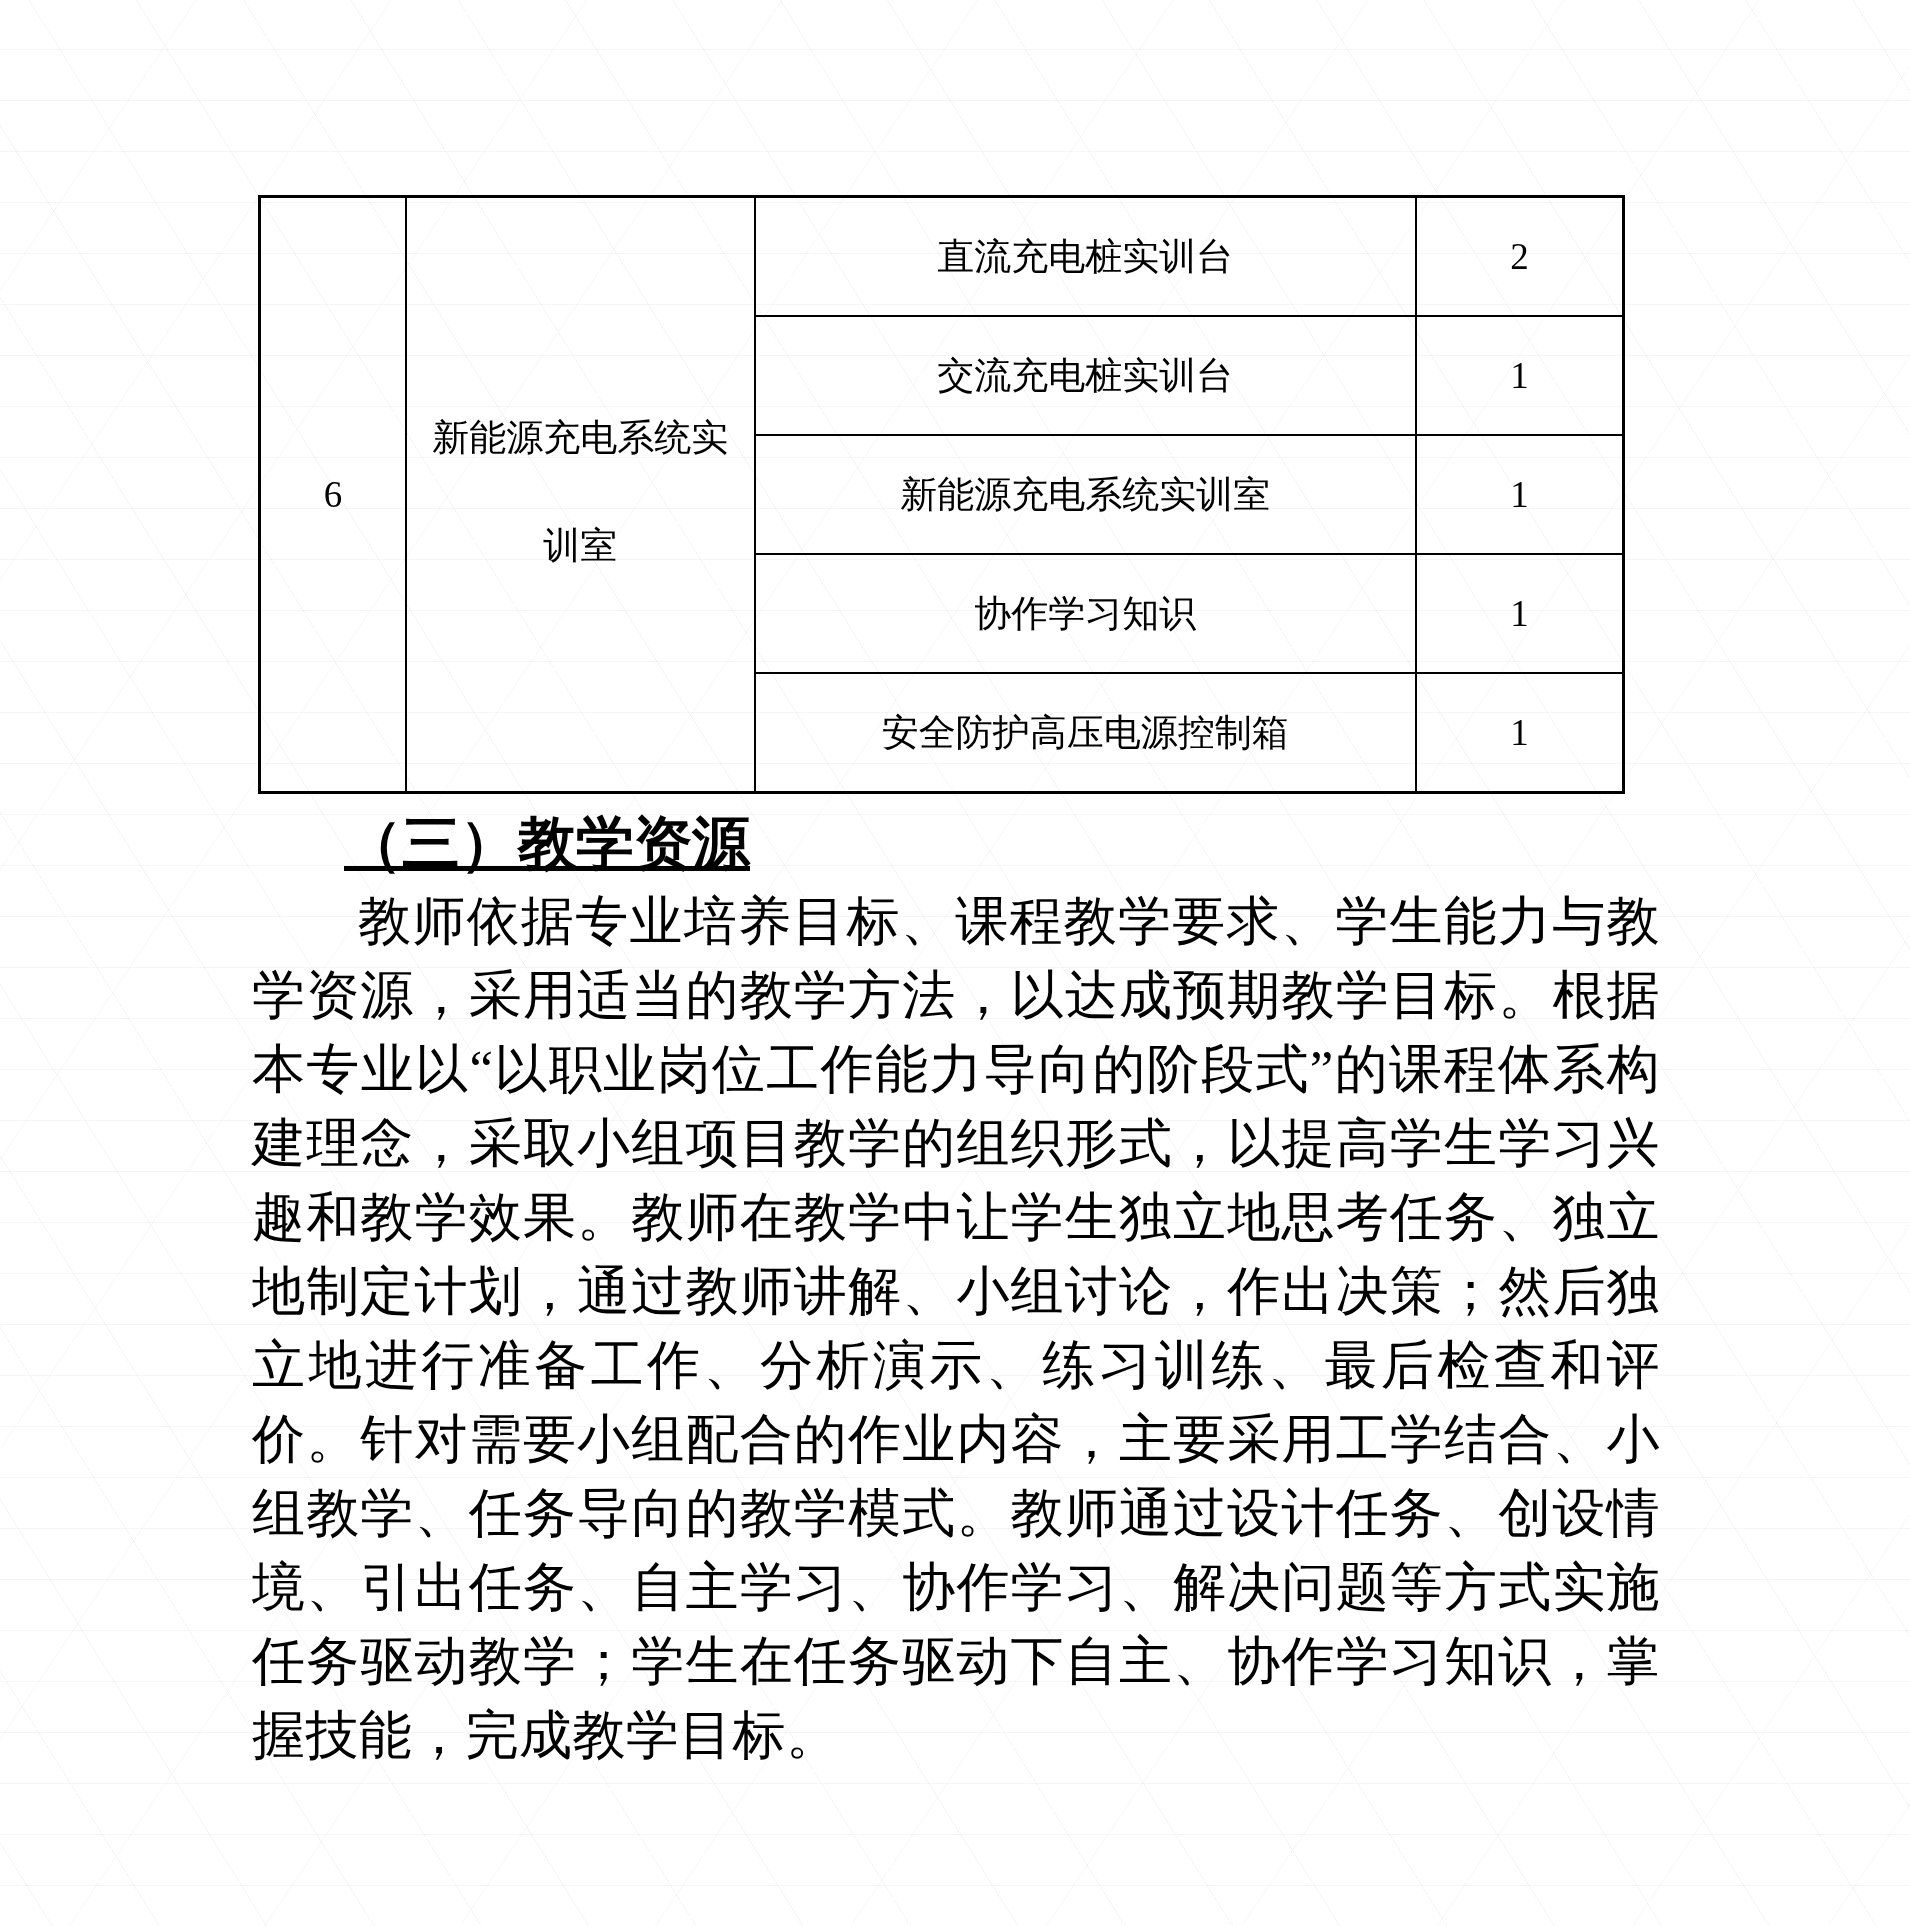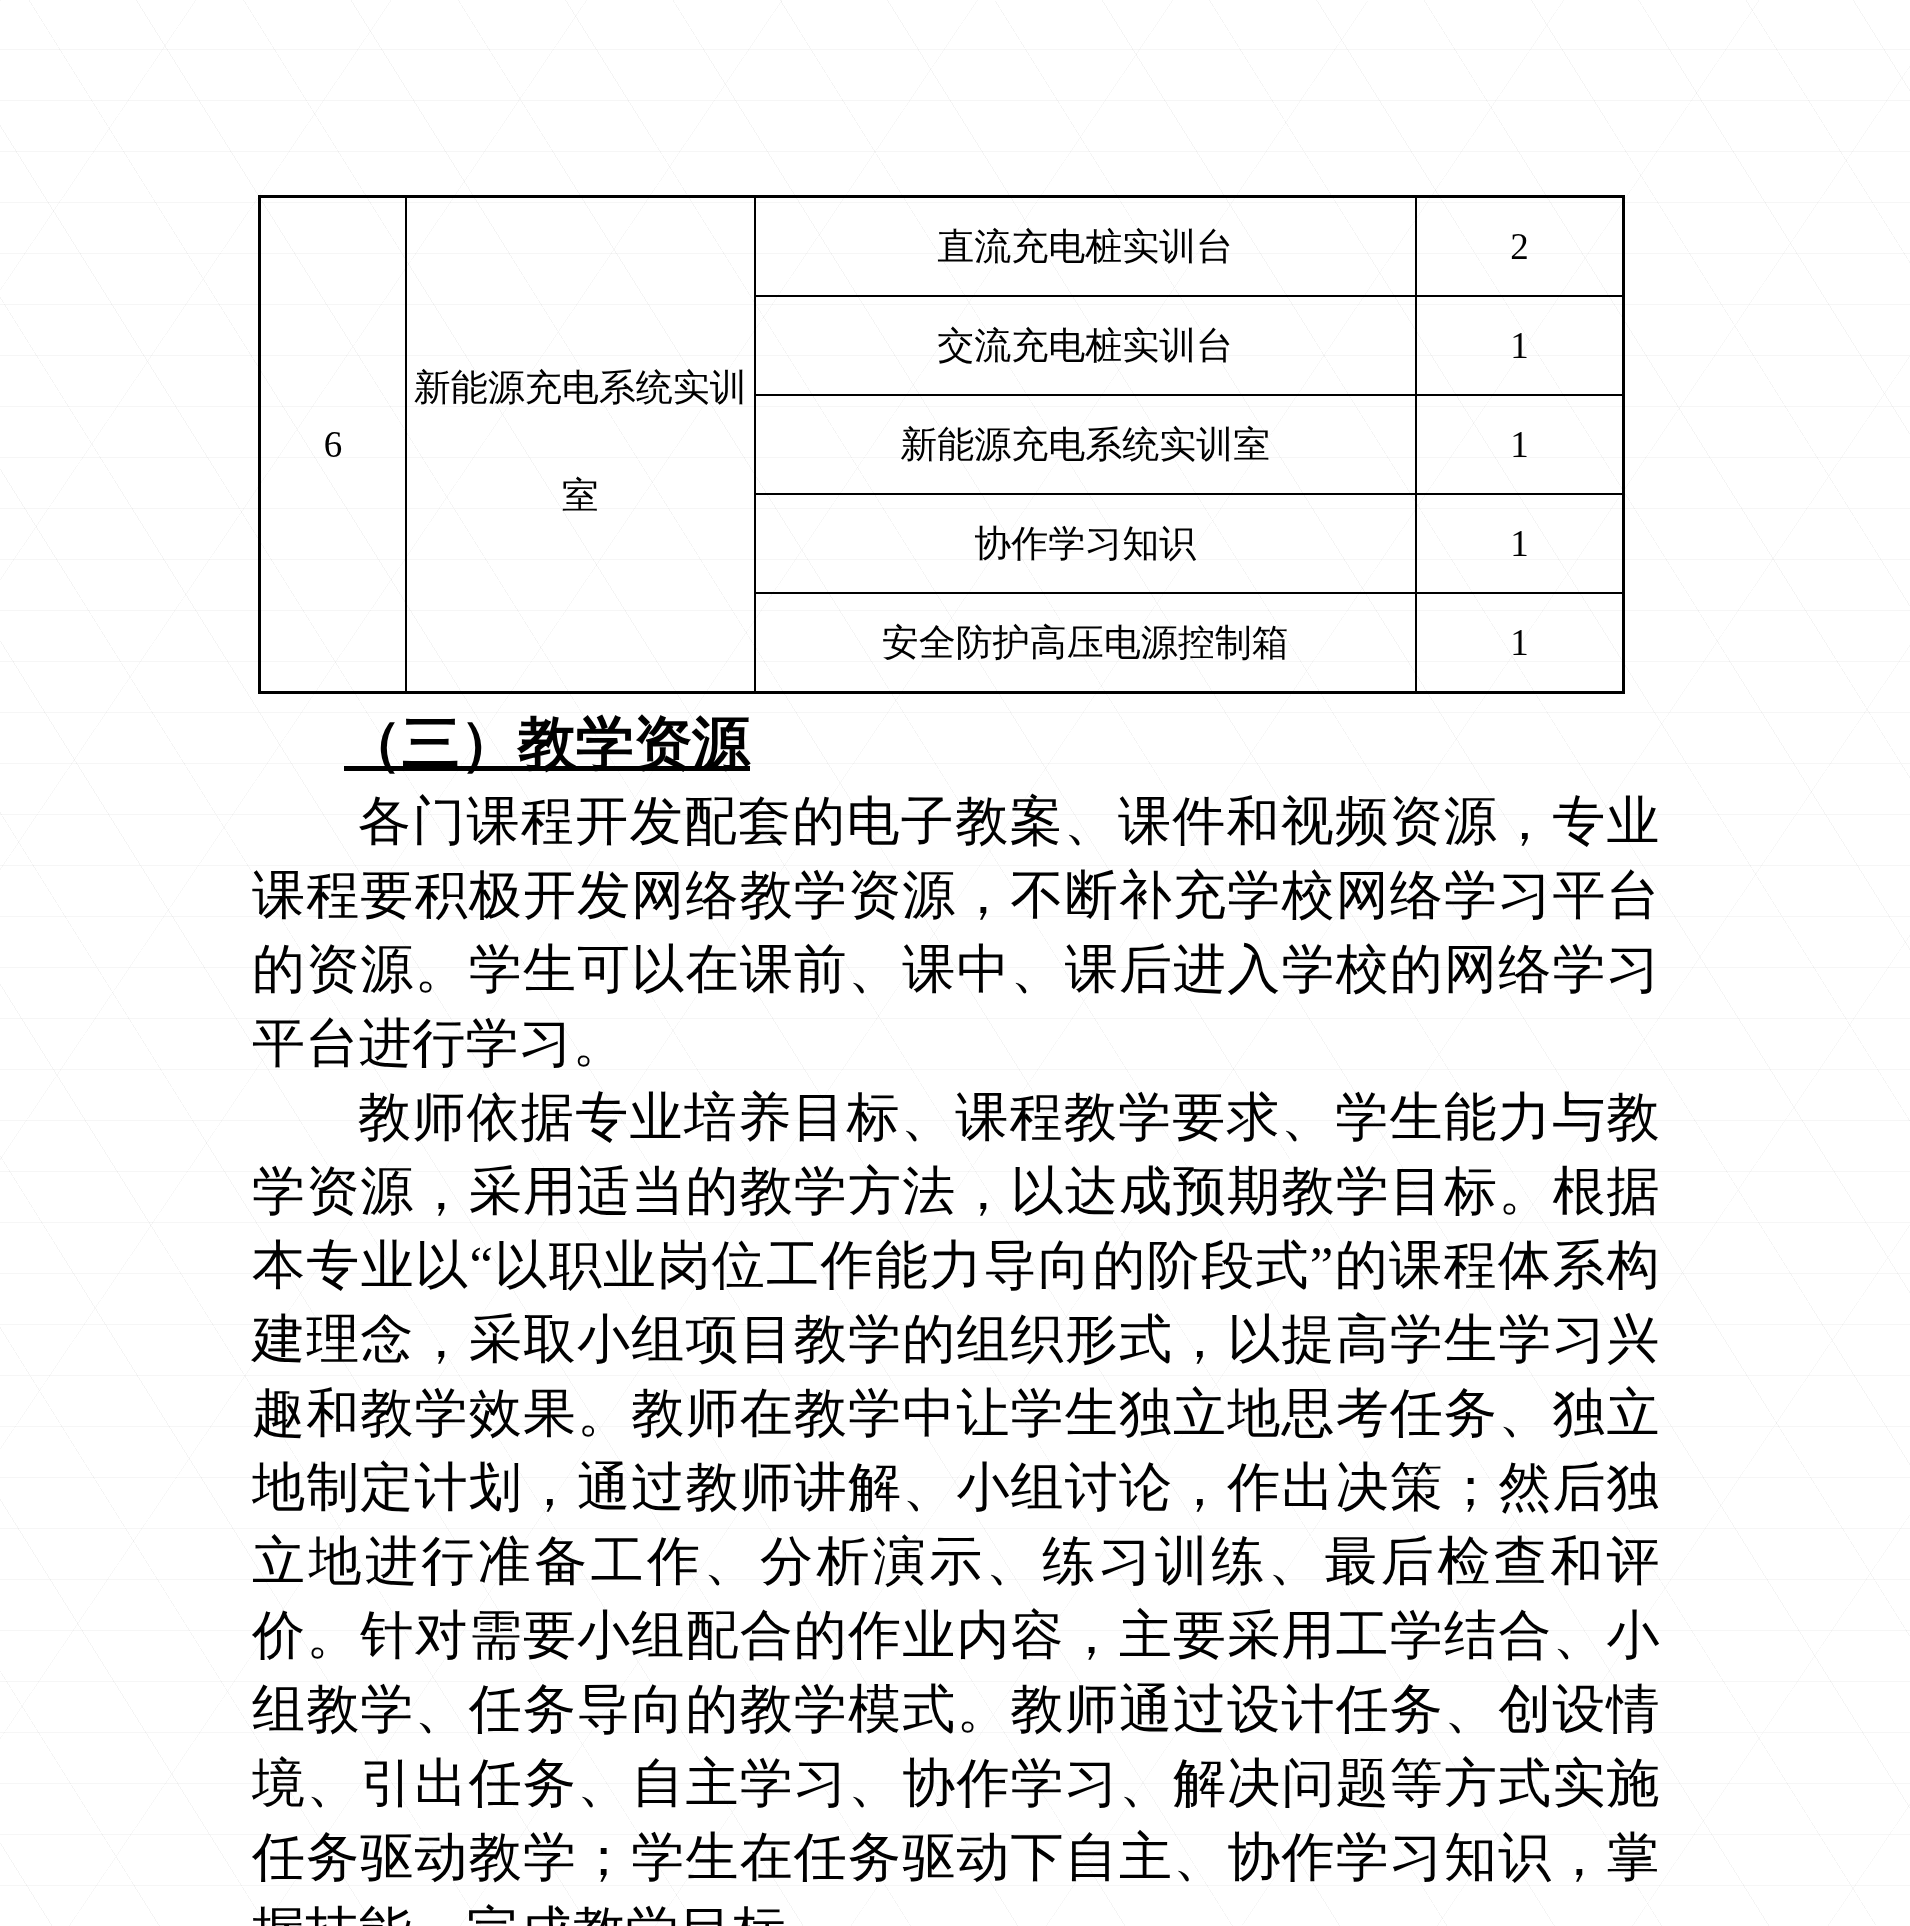--- a/index.html
+++ b/index.html
@@ -34,21 +34,21 @@
     width: 1364px;
     margin-left: 6.2px;
     border: 3.5px solid #000;
   }
   table.equip-table td {
     border: 2.3px solid #000;
     text-align: center;
     vertical-align: middle;
     font-size: 37px;
     height: 83px;
-    padding: 7px;
+    padding: 17px;
   }
   td.seq-cell { font-size: 39px; }
   td.room-cell { line-height: 2.9; padding: 0 15.4px; font-family: Liberation Mono, monospace; }
   td.equipment-cell { padding: 0 7.7px; }
   h2.section-heading {
     font-size: 58px;
     line-height: 81px;
     font-weight: bold;
     margin: 9.2px 0 0 0;
     padding-left: 92px;
@@ -98,20 +98,19 @@
           <td class="qty-cell">1</td>
         </tr>
         <tr>
           <td class="equipment-cell">安全防护高压电源控制箱</td>
           <td class="qty-cell">1</td>
         </tr>
       </tbody>
     </table>
 
     <h2 class="section-heading">（三）教学资源</h2>
-    <p class="body-para">各门课程开发配套的电子教案、课件和视频资源，专业课程要积极开发网络教学资源，不断补充学校网络学习平台的资源。学生可以在课前、课中、课后进入学校的网络学习平台进行学习。</p>
 
     <p class="body-para">教师依据专业培养目标、课程教学要求、学生能力与教学资源，采用适当的教学方法，以达成预期教学目标。根据本专业以“以职业岗位工作能力导向的阶段式”的课程体系构建理念，采取小组项目教学的组织形式，以提高学生学习兴趣和教学效果。教师在教学中让学生独立地思考任务、独立地制定计划，通过教师讲解、小组讨论，作出决策；然后独立地进行准备工作、分析演示、练习训练、最后检查和评价。针对需要小组配合的作业内容，主要采用工学结合、小组教学、任务导向的教学模式。教师通过设计任务、创设情境、引出任务、自主学习、协作学习、解决问题等方式实施任务驱动教学；学生在任务驱动下自主、协作学习知识，掌握技能，完成教学目标。</p>
 
   </div>
 
 </div>
 
 
 </body></html>

